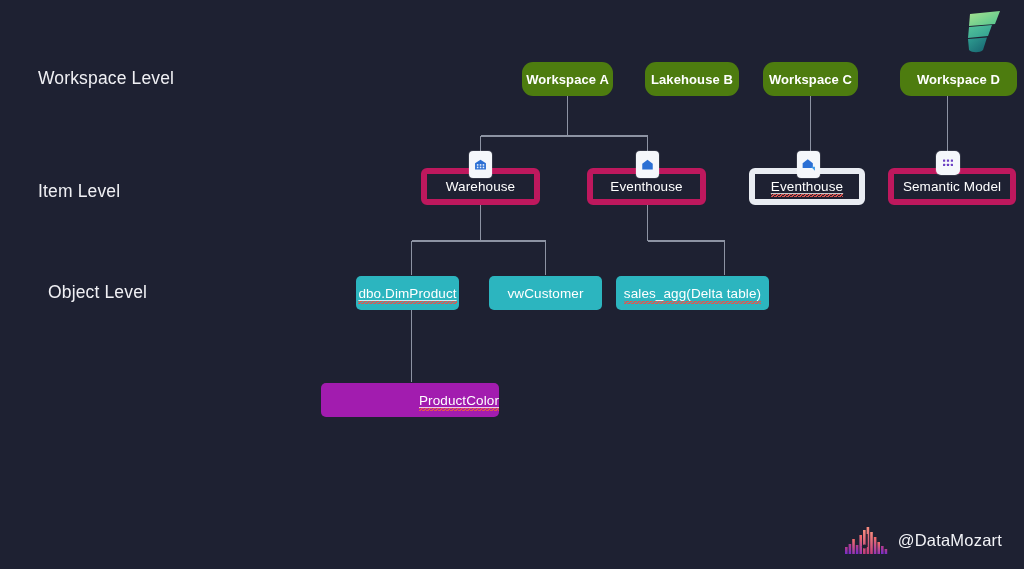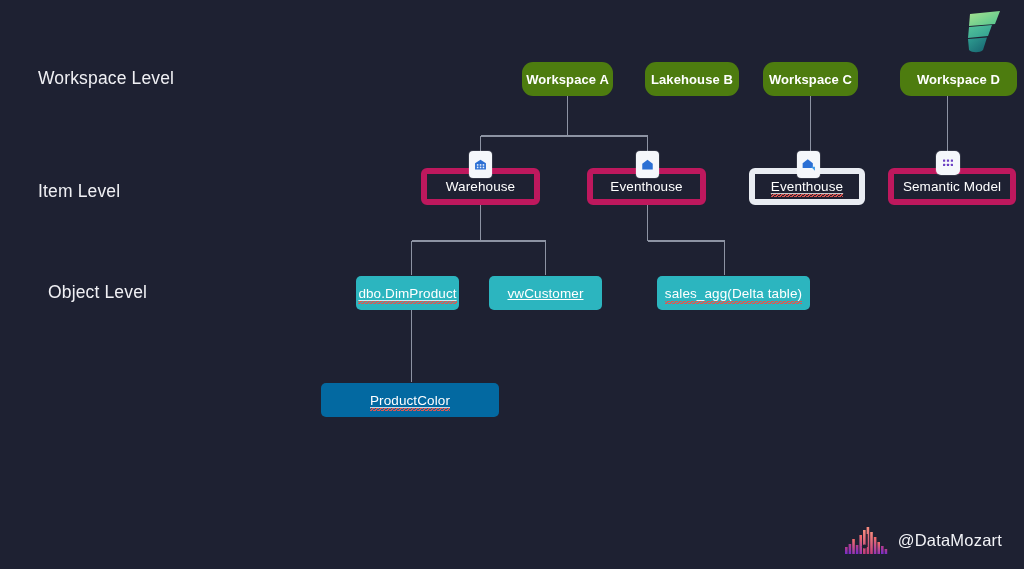--- a/index.html
+++ b/index.html
@@ -82,24 +82,25 @@
   
   .node.object {
     background: #2cb5bf;
     border-radius: 5px;
     height: 34px;
     font-size: 13.5px;
   }
 
   
   .node.column {
-    background: #0369a1;
+    background: #a21caf;
     border-radius: 5px;
     height: 34px;
     font-size: 13.5px;
+    justify-content: flex-end;
   }
 
   
   .squiggle {
     position: relative;
     display: inline-block;
   }
   .squiggle::after {
     content: "";
     position: absolute;
@@ -261,25 +262,25 @@
         <rect x="6.9" y="8.7" width="2.2" height="2.2" rx="0.5"></rect>
         <rect x="10.8" y="8.7" width="2.2" height="2.2" rx="0.5"></rect>
       </g>
     </svg>
   </div>
 
   <div class="node object" id="obj-dimproduct" style="left:356px; top:276px; width:103px;">
     <span class="squiggle underline">dbo.DimProduct</span>
   </div>
 
-  <div class="node object" id="obj-vwcustomer" style="left:489px; top:276px; width:113px;text-decoration:underline;">
+  <div class="node object" id="obj-vwcustomer" style="left:489px; top:276px; width:113px;">
     <span class="squiggle plain">vwCustomer</span>
   </div>
 
-  <div class="node object" id="obj-salesagg" style="left:657px; top:276px; width:153px;">
+  <div class="node object" id="obj-salesagg" style="left:616px; top:276px; width:153px;">
     <span class="squiggle">sales_agg(Delta table)</span>
   </div>
 
   <div class="node column" id="col-productcolor" style="left:321px; top:383px; width:178px;">
     <span class="squiggle underline">ProductColor</span>
   </div>
 
   <svg id="fabric-logo" viewBox="0 0 52 50">
     <defs>
       <linearGradient id="fabTop" x1="0" y1="0" x2="1" y2="1">

